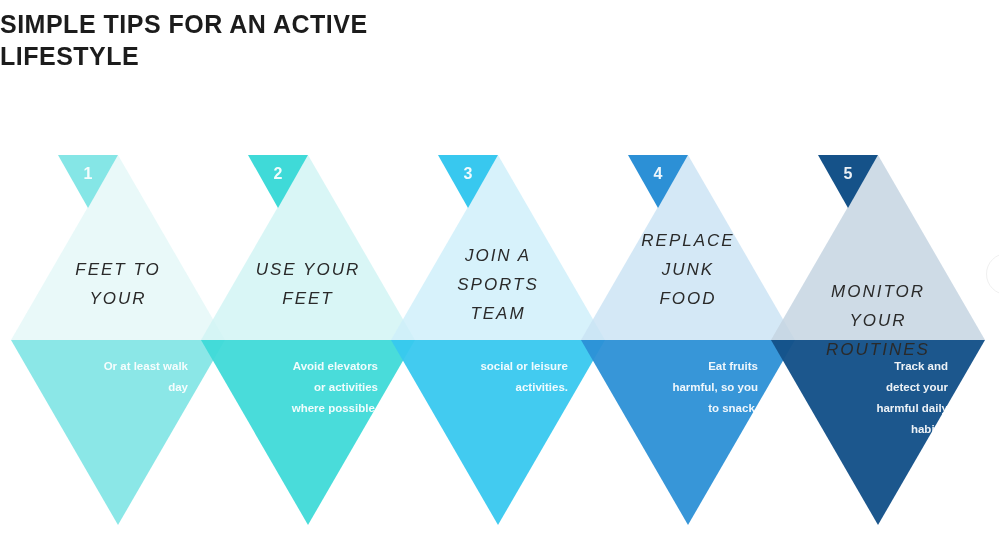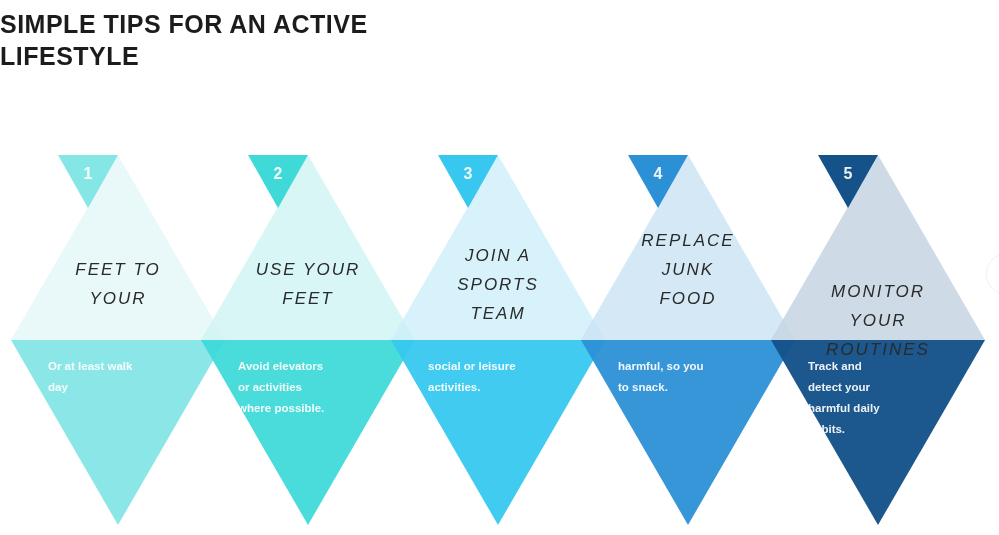--- a/index.html
+++ b/index.html
@@ -58,21 +58,21 @@
       letter-spacing: 2px;
       color: #2a2a2a;
       line-height: 29px;
     }
     .heading span { display: block; }
     .desc {
       position: absolute;
       left: 37px;
       top: 356px;
       width: 140px;
-      text-align: left;
+      text-align: right;
       font-family: "Liberation Sans", sans-serif;
       font-weight: 700;
       font-size: 11.5px;
       line-height: 21px;
       color: rgba(255,255,255,0.92);
     }
     .desc span { display: block; }
     .num {
       position: absolute;
       top: 165px;
@@ -162,20 +162,21 @@
       <polygon points="0,340 214,340 107,525" fill="#2c90d6" fill-opacity="0.95"></polygon>
       <polygon points="47,155 107,155 77,208" fill="#2c90d6"></polygon>
     </svg>
     <div class="num" style="left:47px;">4</div>
     <div class="heading" style="top:226px;">
       <span>REPLACE</span>
       <span>JUNK</span>
       <span>FOOD</span>
     </div>
     <div class="desc">
+      <span>Eat fruits</span>
       <span>harmful, so you</span>
       <span>to snack.</span>
     </div>
   </div>
 
   <div class="tip" style="left:771px;">
     <svg width="214" height="535">
       <polygon points="107,155 0,340 214,340" fill="#c5d5e2" fill-opacity="0.85"></polygon>
       <polygon points="0,340 214,340 107,525" fill="#155289" fill-opacity="0.97"></polygon>
       <polygon points="47,155 107,155 77,208" fill="#155289"></polygon>

